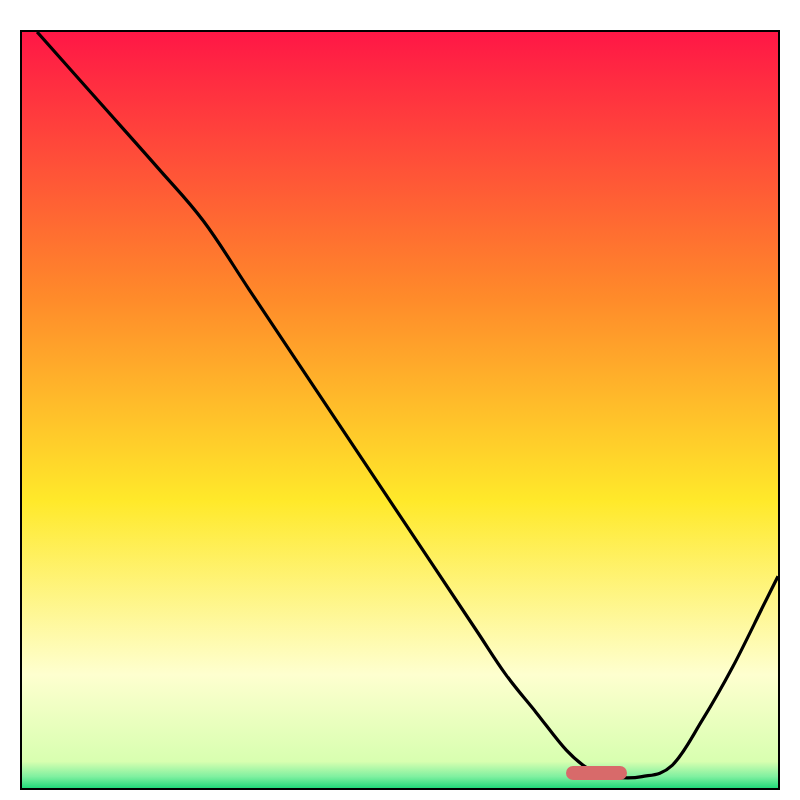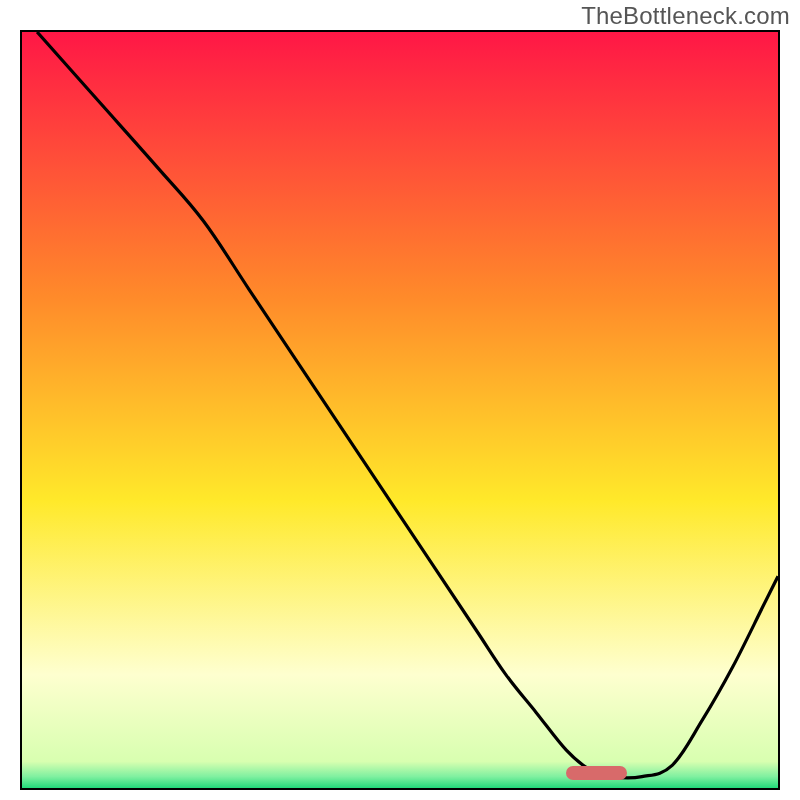--- a/index.html
+++ b/index.html
@@ -56,21 +56,20 @@
     height: 14px;
     border-radius: 7px;
     background: #d86a6a;
   }
 </style>
 </head>
 <body>
 
 <div class="frame">
 
-  <div class="attribution">TheBottleneck.com</div>
 
   <div class="plot-area">
 
     <svg class="gradient-bg" viewBox="0 0 756 756" preserveAspectRatio="none">
       <defs>
         <linearGradient id="bg-grad" x1="0" y1="0" x2="0" y2="1">
             <stop offset="0%" stop-color="#ff1746"></stop>
             <stop offset="35%" stop-color="#ff8a2a"></stop>
             <stop offset="62%" stop-color="#ffe92a"></stop>
             <stop offset="85%" stop-color="#feffcf"></stop>

